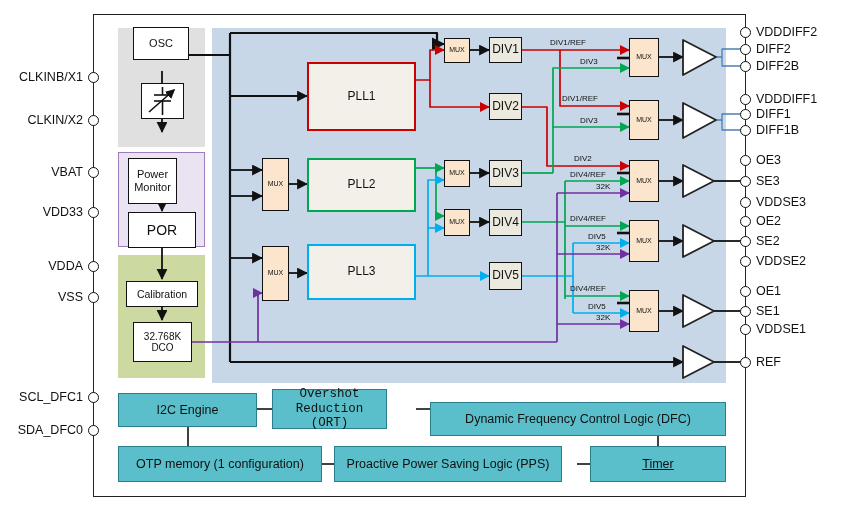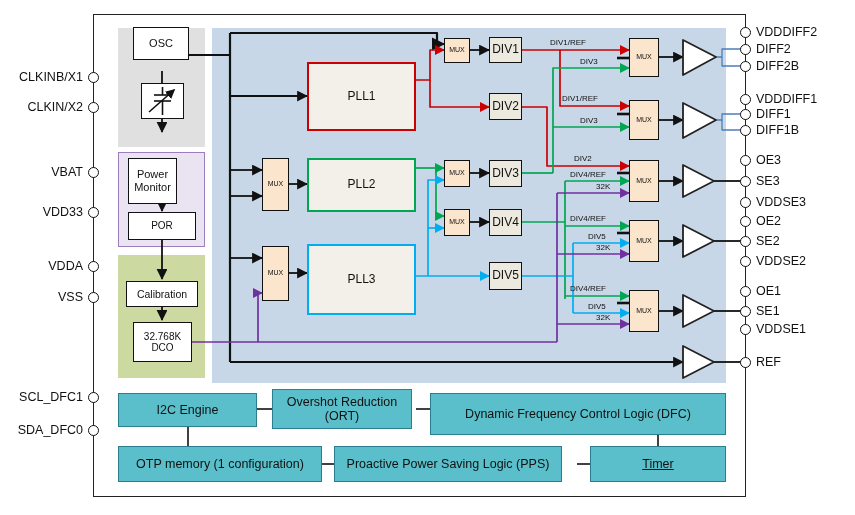--- a/index.html
+++ b/index.html
@@ -188,27 +188,27 @@
       </defs>
       <polyline class="w w-kt" points="19.5,1 19.5,9"></polyline>
       <polyline class="w w-kt" points="11,9 28,9"></polyline>
       <polyline class="w w-kt" points="11,15 28,15"></polyline>
       <polyline class="w w-kt" points="19.5,15 19.5,29"></polyline>
       <polyline class="w w-kt" points="6,26 31,4" marker-end="url(#axl)"></polyline>
     </svg>
   </div>
 
   <div class="blk" style="left:128px;top:158px;width:49px;height:46px;">Power Monitor</div>
-  <div class="blk" style="left:128px;top:212px;width:68px;height:28px;font-size:10px;">POR</div>
+  <div class="blk" style="left:128px;top:212px;width:68px;height:36px;font-size:14px;">POR</div>
   <div class="blk" style="left:126px;top:281px;width:72px;height:26px;font-size:10.5px;">Calibration</div>
   <div class="blk" style="left:133px;top:322px;width:59px;height:40px;font-size:10px;padding:0 4px;">32.768K DCO</div>
 
   <div class="blk pll" style="left:307px;top:62px;width:109px;height:69px;border-color:var(--wire-red);">PLL1</div>
   <div class="blk pll" style="left:307px;top:158px;width:109px;height:54px;border-color:var(--wire-green);">PLL2</div>
-  <div class="blk pll" style="left:307px;top:244px;width:109px;height:71px;border-color:var(--wire-cyan);">PLL3</div>
+  <div class="blk pll" style="left:307px;top:244px;width:109px;height:56px;border-color:var(--wire-cyan);">PLL3</div>
 
   <div class="blk mux" style="left:262px;top:158px;width:27px;height:53px;">MUX</div>
   <div class="blk mux" style="left:262px;top:246px;width:27px;height:55px;">MUX</div>
 
   <div class="blk mux" style="left:444px;top:38px;width:26px;height:25px;">MUX</div>
   <div class="blk mux" style="left:444px;top:160px;width:26px;height:27px;">MUX</div>
   <div class="blk mux" style="left:444px;top:209px;width:26px;height:27px;">MUX</div>
 
   <div class="blk divb" style="left:489px;top:37px;width:33px;height:26px;">DIV1</div>
   <div class="blk divb" style="left:489px;top:93px;width:33px;height:27px;">DIV2</div>
@@ -216,22 +216,22 @@
   <div class="blk divb" style="left:489px;top:209px;width:33px;height:27px;">DIV4</div>
   <div class="blk divb" style="left:489px;top:262px;width:33px;height:28px;">DIV5</div>
 
   <div class="blk mux" style="left:629px;top:38px;width:30px;height:39px;">MUX</div>
   <div class="blk mux" style="left:629px;top:100px;width:30px;height:40px;">MUX</div>
   <div class="blk mux" style="left:629px;top:160px;width:30px;height:42px;">MUX</div>
   <div class="blk mux" style="left:629px;top:220px;width:30px;height:42px;">MUX</div>
   <div class="blk mux" style="left:629px;top:290px;width:30px;height:42px;">MUX</div>
 
   <div class="blk teal" style="left:118px;top:393px;width:139px;height:34px;">I2C Engine</div>
-  <div class="blk teal" style="left:272px;top:389px;width:140px;height:40px;">Overshot Reduction (ORT)</div>
-  <div class="blk teal" style="left:430px;top:393px;width:296px;height:42px;text-align:right;">Dynamic Frequency Control Logic (DFC)</div>
+  <div class="blk teal" style="left:272px;top:389px;width:115px;height:40px;font-family:Liberation Mono, monospace;">Overshot Reduction (ORT)</div>
+  <div class="blk teal" style="left:430px;top:402px;width:296px;height:34px;text-align:right;">Dynamic Frequency Control Logic (DFC)</div>
   <div class="blk teal" style="left:118px;top:446px;width:204px;height:36px;">OTP memory (1 configuration)</div>
   <div class="blk teal" style="left:334px;top:446px;width:228px;height:36px;">Proactive Power Saving Logic (PPS)</div>
   <div class="blk teal" style="left:590px;top:446px;width:136px;height:36px;text-decoration:underline;">Timer</div>
 
   <span class="wlabel" style="left:550px;top:39px;">DIV1/REF</span>
   <span class="wlabel" style="left:580px;top:58px;">DIV3</span>
   <span class="wlabel" style="left:562px;top:95px;">DIV1/REF</span>
   <span class="wlabel" style="left:580px;top:117px;">DIV3</span>
   <span class="wlabel" style="left:574px;top:155px;">DIV2</span>
   <span class="wlabel" style="left:570px;top:171px;">DIV4/REF</span>
@@ -240,21 +240,21 @@
   <span class="wlabel" style="left:588px;top:233px;">DIV5</span>
   <span class="wlabel" style="left:596px;top:244px;">32K</span>
   <span class="wlabel" style="left:570px;top:285px;">DIV4/REF</span>
   <span class="wlabel" style="left:588px;top:303px;">DIV5</span>
   <span class="wlabel" style="left:596px;top:314px;">32K</span>
 
   <div class="pin pin-left" style="top:69px;">
     <span>CLKINB/X1</span>
       <span class="pin-circle"></span>
     </div>
-  <div class="pin pin-left" style="top:99px;">
+  <div class="pin pin-left" style="top:112px;">
     <span>CLKIN/X2</span>
       <span class="pin-circle"></span>
     </div>
   <div class="pin pin-left" style="top:164px;">
     <span>VBAT</span>
       <span class="pin-circle"></span>
     </div>
   <div class="pin pin-left" style="top:204px;">
     <span>VDD33</span>
       <span class="pin-circle"></span>

